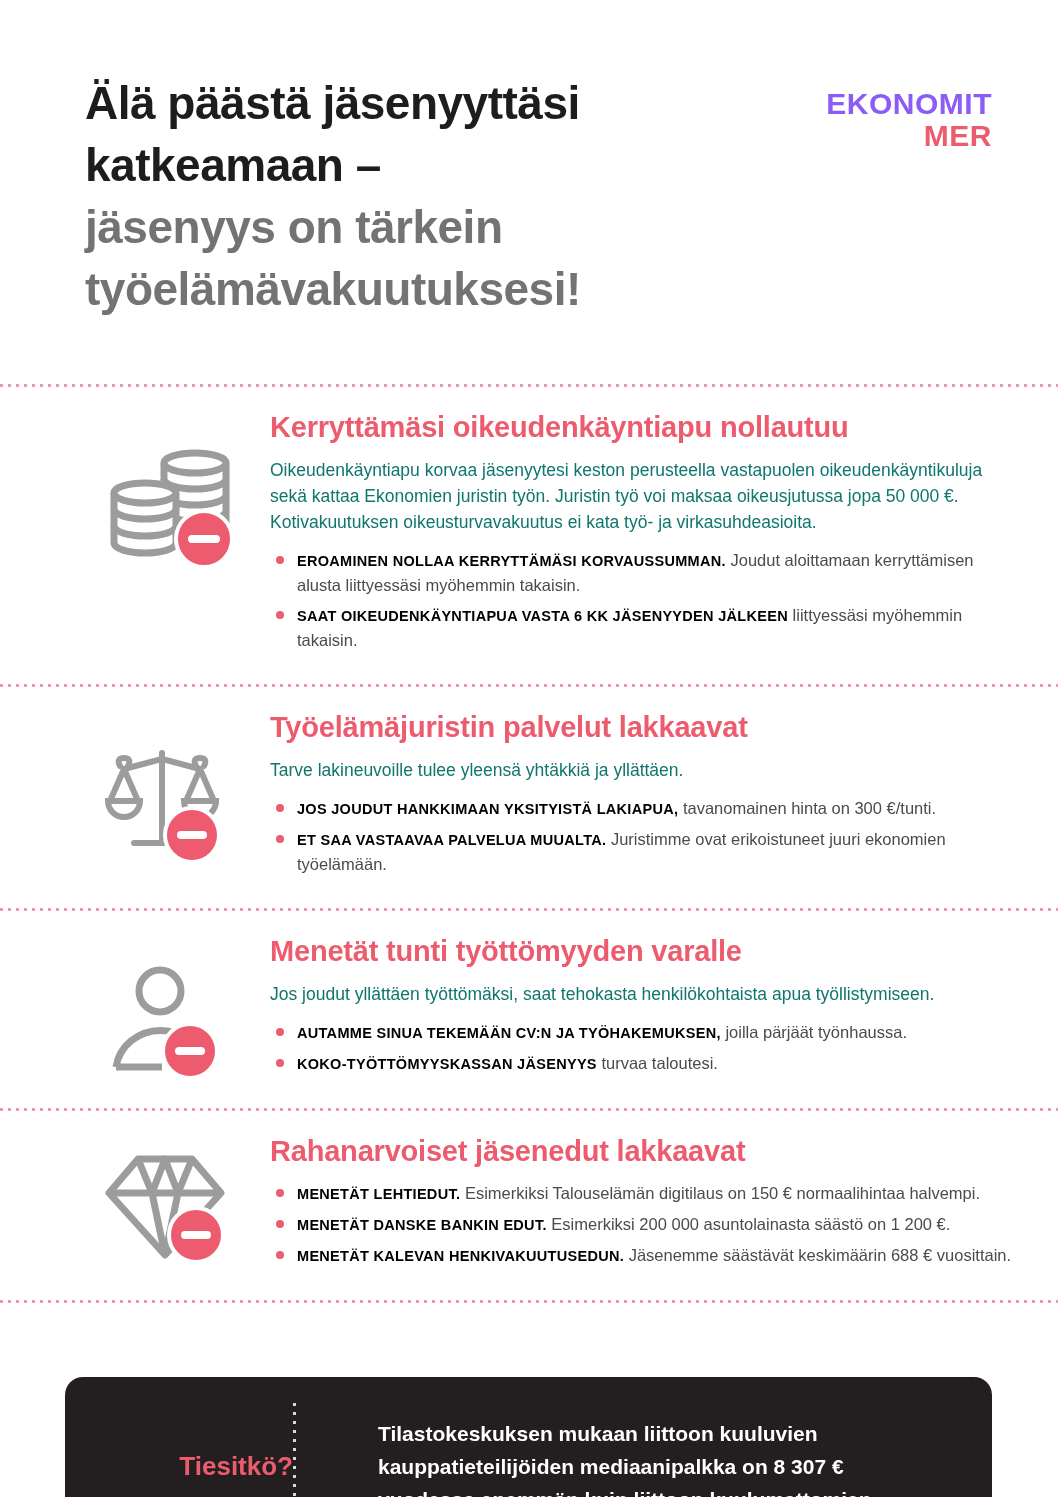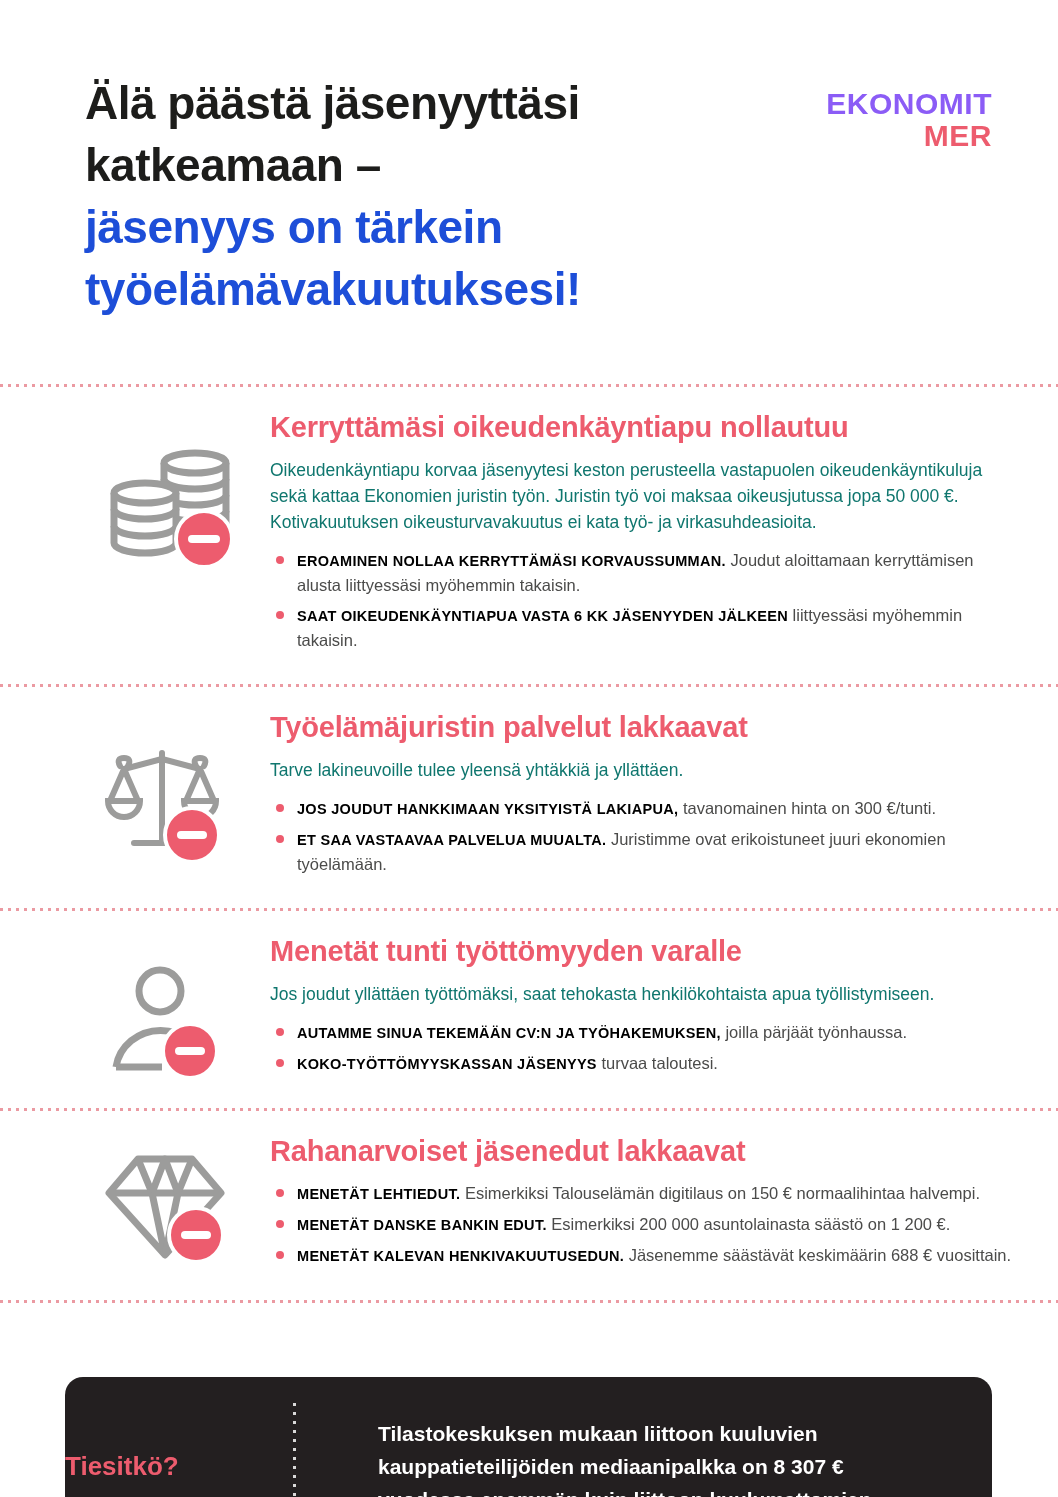--- a/index.html
+++ b/index.html
@@ -8,21 +8,21 @@
     width:1058px; height:1497px;
     background:#ffffff;
     font-family:"Liberation Sans", sans-serif;
     color:#4b4b4a;
     overflow:hidden;
     position:relative;
   }
   
   .header { display:flex; justify-content:space-between; align-items:flex-start; padding:72px 66px 0 85px; }
   .title { font-weight:bold; font-size:46px; line-height:62px; letter-spacing:-0.5px; color:#1d1d1b; }
-  .title .pink-line { color:#1d4ed8; }
+  .title .pink-line { color:#737373; }
   .logo { text-align:right; margin-top:16px; line-height:1.05; }
   .logo-primary { font-weight:bold; font-size:30px; letter-spacing:0.5px; color:#8b5cf6; }
   .logo-secondary { font-weight:bold; font-size:30px; letter-spacing:0.5px; color:#ed5c6e; }
   
   .dotted-rule {
     height:3px; width:100%;
     background-image:repeating-linear-gradient(90deg,#eb9aa2 0 3px, transparent 3px 8px);
   }
   .sections { margin-top:64px; }
   
@@ -39,21 +39,21 @@
   }
   .bullet-lead { font-weight:bold; font-size:14.5px; letter-spacing:0.3px; color:#000000; }
   
   .dyk-box {
     margin:74px 66px 0 65px;
     height:178px;
     background:#231f20;
     border-radius:18px;
     display:flex; align-items:center;
   }
-  .dyk-label-col { width:228px; flex:0 0 228px; text-align:left; }
+  .dyk-label-col { width:228px; flex:0 0 228px; text-align:right; }
   .dyk-label { color:#ed5c6e; font-weight:bold; font-size:26px; }
   .dyk-divider {
     width:3px; height:126px;
     background-image:repeating-linear-gradient(180deg,#d9d9d9 0 3px, transparent 3px 9px);
   }
   .dyk-text {
     color:#ffffff; font-weight:bold; font-size:21px; line-height:33px;
     padding-left:82px; max-width:650px;
   }
   

